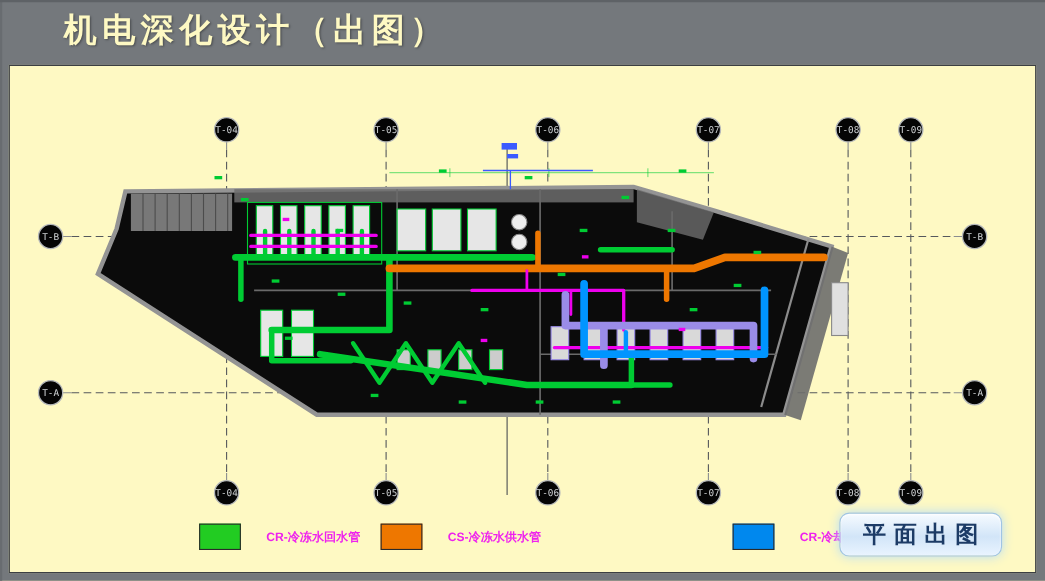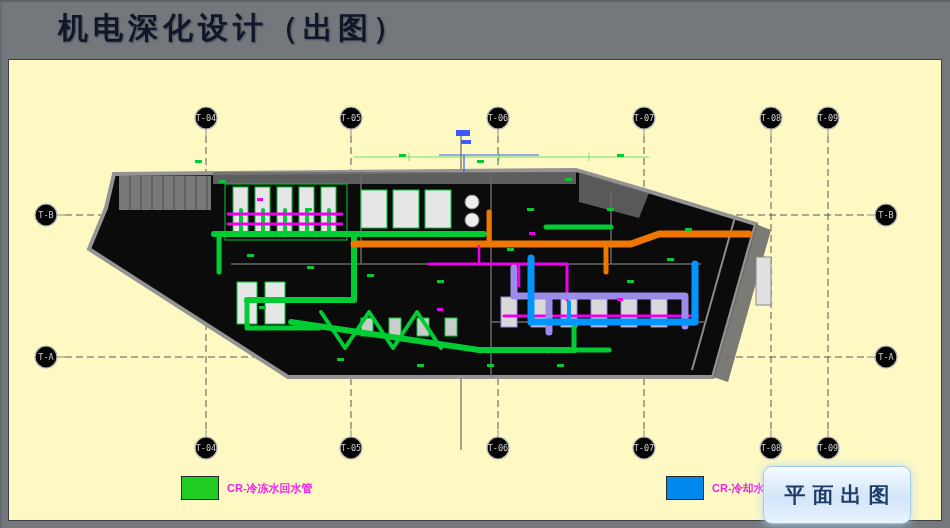--- a/index.html
+++ b/index.html
@@ -3,21 +3,21 @@
 <meta charset="utf-8">
 <style>
   html,body{margin:0;padding:0;}
   body{
     width:950px;height:528px;position:relative;overflow:hidden;
     background:#74787c;font-family:"Liberation Sans",sans-serif;
     box-shadow:inset 0 2px 0 #5e6266, inset 2px 0 0 #686c70;
   }
   .page-title{
     position:absolute;left:58px;top:2px;height:52px;line-height:52px;
-    font-size:30px;font-weight:bold;letter-spacing:5px;color:#0f172a;
+    font-size:30px;font-weight:bold;letter-spacing:5px;color:#fef9c3;
     text-shadow:1px 1px 2px rgba(0,0,0,0.35);white-space:nowrap;
   }
   .canvas{
     position:absolute;left:8px;top:59px;width:934px;height:462px;
     background:#fef9c3;border:1px solid #3c3f42;box-sizing:border-box;
   }
   .canvas svg{position:absolute;left:0;top:0;}
   
   .gridline{stroke:#55585c;stroke-width:1;stroke-dasharray:7 4;fill:none}
   .sectionline{stroke:#4c4f53;stroke-width:1;fill:none}
@@ -40,26 +40,26 @@
   .po{stroke:#ee7700}
   .pm{stroke:#ee00ee}
   .pu{stroke:#9a8ce8}
   .pb{stroke:#0095ff}
   .ann-g{fill:#00cc33}
   .ann-m{fill:#ee00ee}
   .ann-b{fill:#3b5bff}
   .dim{stroke:#00cc33;stroke-width:0.8;opacity:0.7;fill:none}
   .blue-thin{stroke:#3b5bff;stroke-width:1.2;fill:none}
   
-  .legend-item{position:absolute;top:416px;display:flex;align-items:center;gap:8px;}
+  .legend-item{position:absolute;top:416px;display:flex;align-items:center;gap:23px;}
   .swatch{width:36px;height:22px;border:1px solid #2a2a2a;}
   .legend-label{color:#ee22ee;font-size:11px;font-weight:bold;white-space:nowrap;}
   
   .plan-btn{
-    position:absolute;left:763px;top:466px;width:148px;height:58px;
+    position:absolute;left:763px;top:466px;width:148px;height:40px;
     border-radius:9px;border:1px solid #9fc4e4;
     background:linear-gradient(180deg,#f6fbff 0%,#d2e5f8 55%,#e9f4ff 100%);
     box-shadow:0 0 10px rgba(175,218,255,0.95), inset 0 1px 2px #ffffff;
     color:#1c3b66;font-family:"Liberation Serif",serif;font-size:21px;font-weight:bold;
     letter-spacing:7px;display:flex;align-items:center;justify-content:center;
     cursor:pointer;box-sizing:border-box;padding-left:7px;
   }
 </style>
 </head>
 <body>
@@ -252,19 +252,23 @@
           <circle class="bubble" cx="877" cy="297" r="11"></circle>
           <text class="bubble-text" x="877" y="300">T-A</text>
         </g>
     </g>
   </svg>
 
   <div class="legend-item" style="left:172px">
     <div class="swatch" style="background-color: rgb(34, 204, 34);"></div>
     <div class="legend-label">CR-冷冻水回水管</div>
   </div>
+  <div class="legend-item" style="left:337px">
+    <div class="swatch" style="background-color: rgb(238, 119, 0);"></div>
+    <div class="legend-label">CS-冷冻水供水管</div>
+  </div>
   <div class="legend-item" style="left:657px">
     <div class="swatch" style="background-color: rgb(0, 136, 238);"></div>
     <div class="legend-label">CR-冷却水供水管</div>
   </div>
 </div>
 
 <div class="plan-btn">平面出图</div>
 
 </body></html>

